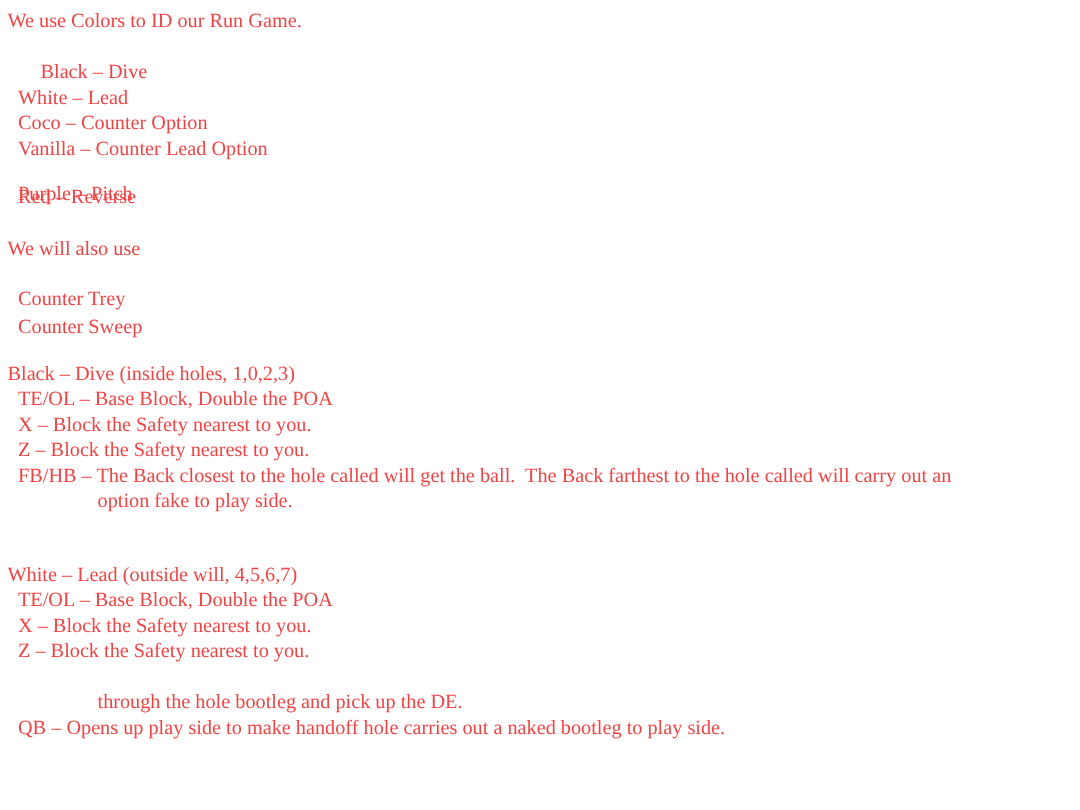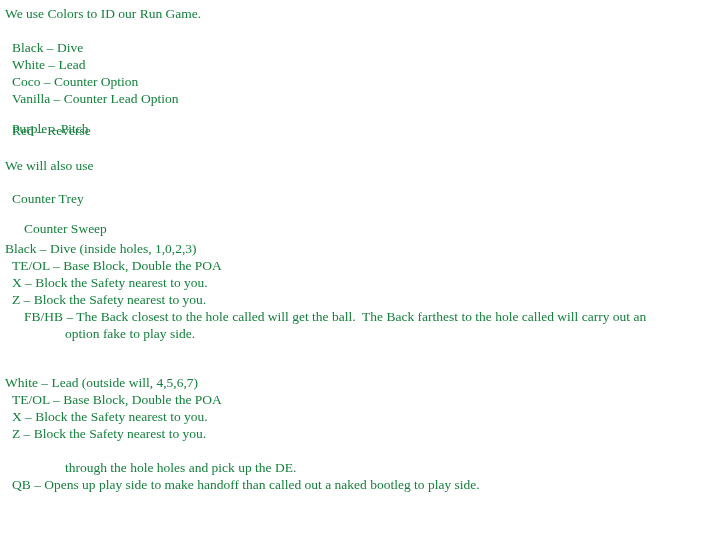--- a/index.html
+++ b/index.html
@@ -18,54 +18,54 @@
     position: relative;
     width: 720px;
     height: 540px;
     background: #ffffff;
   }
   .line {
     position: absolute;
     font-size: 13.5px;
     line-height: 17px;
     white-space: pre;
-    color: #15803d;
+    color: #ef4444;
     letter-spacing: 0px;
   }
   
   .ind-0 { left: 5px; }
   .ind-1 { left: 12px; }
   .ind-2 { left: 65px; }
 </style>
 </head>
 <body>
 
 <div class="page">
 
   <div class="line ind-0" style="top:5px;">We use Colors to ID our Run Game.</div>
 
-  <div class="line ind-1" style="top:39px;">Black – Dive</div>
+  <div class="line ind-1" style="top:39px;margin-left:15px;">Black – Dive</div>
   <div class="line ind-1" style="top:56px;">White – Lead</div>
   <div class="line ind-1" style="top:90px;">Vanilla – Counter Lead Option</div>
   <div class="line ind-1" style="top:73px;">Coco – Counter Option</div>
   <div class="line ind-1" style="top:107px;margin-top:13px;">Purple – Pitch</div>
   <div class="line ind-1" style="top:122px;">Red – Reverse</div>
 
   <div class="line ind-0" style="top:157px;">We will also use</div>
 
   <div class="line ind-1" style="top:190px;">Counter Trey</div>
-  <div class="line ind-1" style="top:220px;margin-left:12px;">Counter Sweep</div>
+  <div class="line ind-1" style="top:209px;">Counter Sweep</div>
 
   <div class="line ind-0" style="top:240px;">Black – Dive (inside holes, 1,0,2,3)</div>
   <div class="line ind-1" style="top:257px;">TE/OL – Base Block, Double the POA</div>
   <div class="line ind-1" style="top:274px;">X – Block the Safety nearest to you.</div>
   <div class="line ind-1" style="top:291px;">Z – Block the Safety nearest to you.</div>
-  <div class="line ind-1" style="top:308px;margin-left:12px;">FB/HB – The Back closest to the hole called will get the ball.  The Back farthest to the hole called will carry out an</div>
+  <div class="line ind-1" style="top:308px;">FB/HB – The Back closest to the hole called will get the ball.  The Back farthest to the hole called will carry out an</div>
   <div class="line ind-2" style="top:325px;">option fake to play side.</div>
 
   <div class="line ind-0" style="top:374px;">White – Lead (outside will, 4,5,6,7)</div>
   <div class="line ind-1" style="top:391px;">TE/OL – Base Block, Double the POA</div>
   <div class="line ind-1" style="top:408px;">X – Block the Safety nearest to you.</div>
   <div class="line ind-1" style="top:425px;">Z – Block the Safety nearest to you.</div>
-  <div class="line ind-2" style="top:459px;">through the hole holes and pick up the DE.</div>
-  <div class="line ind-1" style="top:476px;">QB – Opens up play side to make handoff than called out a naked bootleg to play side.</div>
+  <div class="line ind-2" style="top:459px;">through the hole bootleg and pick up the DE.</div>
+  <div class="line ind-1" style="top:476px;">QB – Opens up play side to make handoff hole carries out a naked bootleg to play side.</div>
 
 </div>
 
 </body></html>

